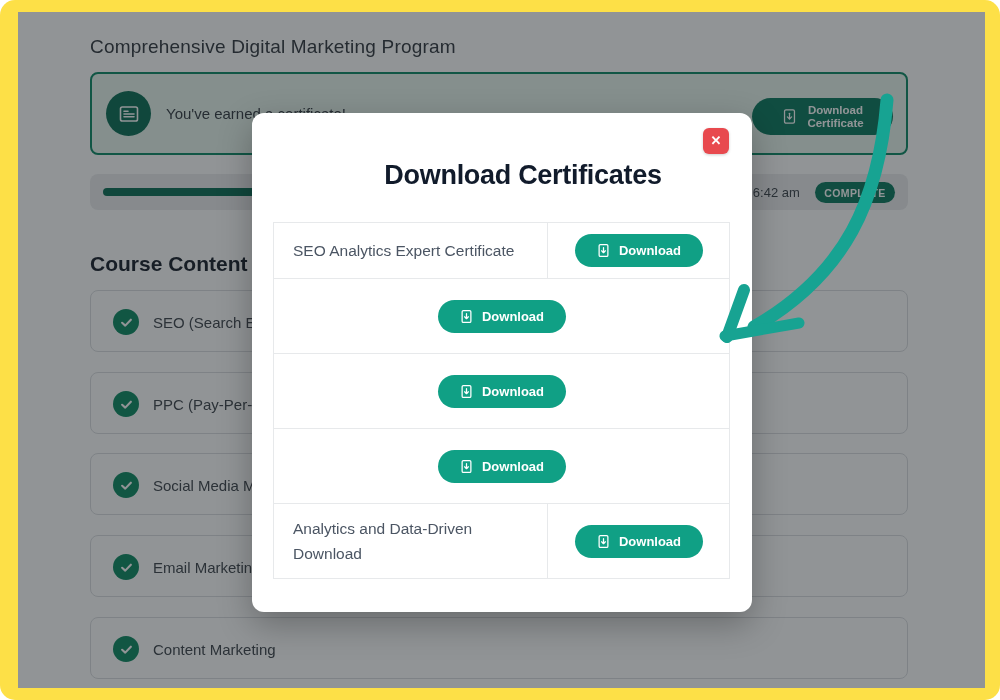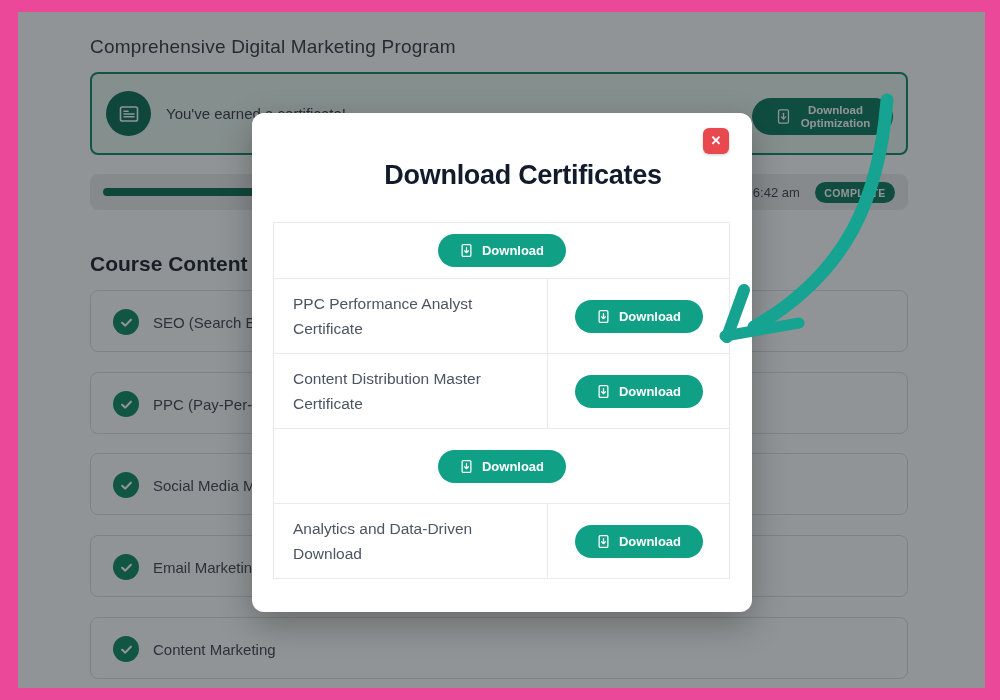--- a/index.html
+++ b/index.html
@@ -1,17 +1,17 @@
 <!DOCTYPE html>
 <html><head>
 <meta charset="utf-8">
 <style>
   * { margin:0; padding:0; box-sizing:border-box; }
   html,body { width:1000px; height:700px; font-family:"Liberation Sans", sans-serif; }
-  #stage { position:relative; width:1000px; height:700px; background:#ec4899; overflow:hidden; }
+  #stage { position:relative; width:1000px; height:700px; background:#fde047; overflow:hidden;border-radius:15px; }
 
   
   .page-bg { position:absolute; left:18px; top:12px; width:967px; height:676px; background:#ffffff; }
   .page-title { position:absolute; left:90px; top:36px; font-size:19px; font-weight:500; color:#343a41; letter-spacing:.2px; }
 
   .cert-banner { position:absolute; left:90px; top:72px; width:818px; height:83px;
                  background:#e9f6ef; border:2px solid #0f8a66; border-radius:8px; }
   .cert-circle { position:absolute; left:14px; top:17px; width:45px; height:45px; border-radius:50%;
                  background:#0c6e55; display:flex; align-items:center; justify-content:center; }
   .cert-banner-msg { position:absolute; left:74px; top:31px; font-size:15px; color:#363d44; }
@@ -80,21 +80,21 @@
     <button class="dlcert-btn">
       <span style="display:flex;">
         <svg width="17" height="17" viewBox="0 0 24 24" fill="none" stroke="#ffffff" stroke-width="1.8" stroke-linecap="round" stroke-linejoin="round">
           <rect x="5" y="2.5" width="14" height="19" rx="2"></rect>
           <line x1="12" y1="7.5" x2="12" y2="15"></line>
           <polyline points="9,12.5 12,15.5 15,12.5"></polyline>
         </svg>
       </span>
       <span class="dlcert-txt">
         <span>Download</span><br>
-        <span>Optimization</span>
+        <span>Certificate</span>
       </span>
     </button>
   </div>
 
   <div class="progress-row">
     <div class="progress-fill"></div>
     <div class="progress-time">5 6:42 am</div>
     <div class="status-badge">COMPLETE</div>
   </div>
 
@@ -143,52 +143,51 @@
 
   <div class="overlay"></div>
 
   <div class="modal">
     <button class="modal-close">✕</button>
     <div class="modal-title">Download Certificates</div>
 
     <div class="cert-table">
 
       <div class="trow single">
-        <div class="tcell">
-          <button class="dl-btn">
-            <span style="display:flex;">
-              <svg width="15" height="15" viewBox="0 0 24 24" fill="none" stroke="#ffffff" stroke-width="2" stroke-linecap="round" stroke-linejoin="round">
-                  <rect x="5" y="2.5" width="14" height="19" rx="2"></rect>
-                  <line x1="12" y1="7.5" x2="12" y2="15"></line>
-                  <polyline points="9,12.5 12,15.5 15,12.5"></polyline>
-                </svg>
-            </span>
-            <span class="lbl">Download</span>
-          </button>
-        </div>
-      </div>
-
-      <div class="trow">
-        <div class="tname">PPC Performance Analyst Certificate</div>
-        <div class="tcell">
-          <button class="dl-btn">
-            <span style="display:flex;">
-              <svg width="15" height="15" viewBox="0 0 24 24" fill="none" stroke="#ffffff" stroke-width="2" stroke-linecap="round" stroke-linejoin="round">
-                  <rect x="5" y="2.5" width="14" height="19" rx="2"></rect>
-                  <line x1="12" y1="7.5" x2="12" y2="15"></line>
-                  <polyline points="9,12.5 12,15.5 15,12.5"></polyline>
-                </svg>
-            </span>
-            <span class="lbl">Download</span>
-          </button>
-        </div>
-      </div>
-
-      <div class="trow">
-        <div class="tname">Content Distribution Master Certificate</div>
+        <div class="tname">SEO Analytics Expert Certificate</div>
+        <div class="tcell">
+          <button class="dl-btn">
+            <span style="display:flex;">
+              <svg width="15" height="15" viewBox="0 0 24 24" fill="none" stroke="#ffffff" stroke-width="2" stroke-linecap="round" stroke-linejoin="round">
+                  <rect x="5" y="2.5" width="14" height="19" rx="2"></rect>
+                  <line x1="12" y1="7.5" x2="12" y2="15"></line>
+                  <polyline points="9,12.5 12,15.5 15,12.5"></polyline>
+                </svg>
+            </span>
+            <span class="lbl">Download</span>
+          </button>
+        </div>
+      </div>
+
+      <div class="trow">
+        <div class="tcell">
+          <button class="dl-btn">
+            <span style="display:flex;">
+              <svg width="15" height="15" viewBox="0 0 24 24" fill="none" stroke="#ffffff" stroke-width="2" stroke-linecap="round" stroke-linejoin="round">
+                  <rect x="5" y="2.5" width="14" height="19" rx="2"></rect>
+                  <line x1="12" y1="7.5" x2="12" y2="15"></line>
+                  <polyline points="9,12.5 12,15.5 15,12.5"></polyline>
+                </svg>
+            </span>
+            <span class="lbl">Download</span>
+          </button>
+        </div>
+      </div>
+
+      <div class="trow">
         <div class="tcell">
           <button class="dl-btn">
             <span style="display:flex;">
               <svg width="15" height="15" viewBox="0 0 24 24" fill="none" stroke="#ffffff" stroke-width="2" stroke-linecap="round" stroke-linejoin="round">
                   <rect x="5" y="2.5" width="14" height="19" rx="2"></rect>
                   <line x1="12" y1="7.5" x2="12" y2="15"></line>
                   <polyline points="9,12.5 12,15.5 15,12.5"></polyline>
                 </svg>
             </span>
             <span class="lbl">Download</span>

